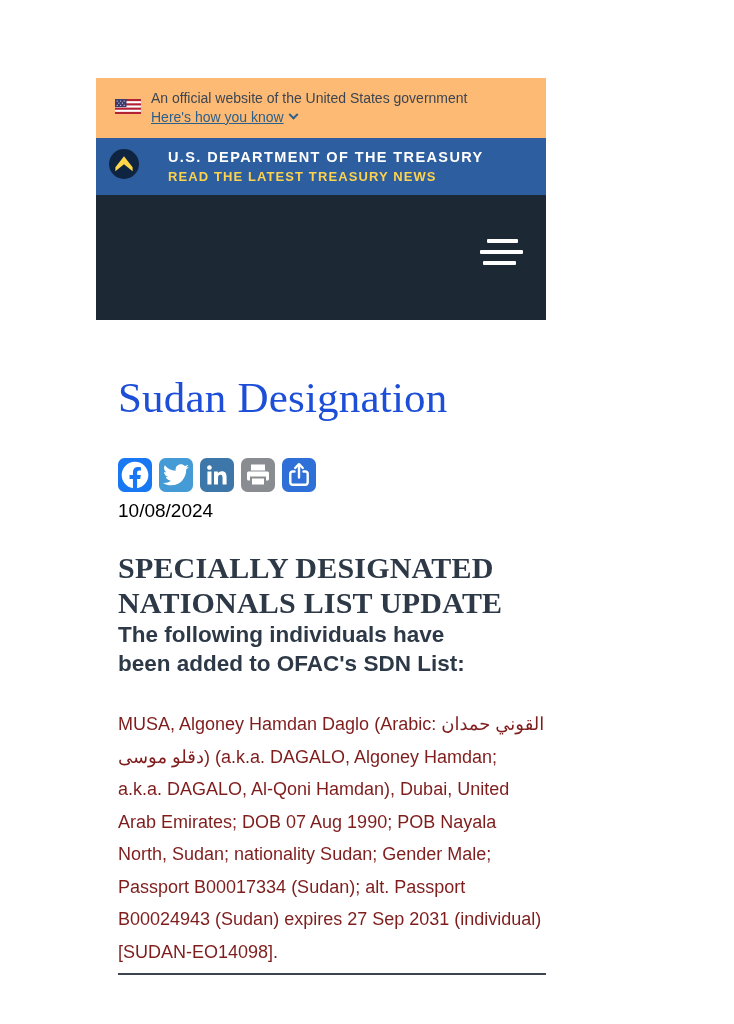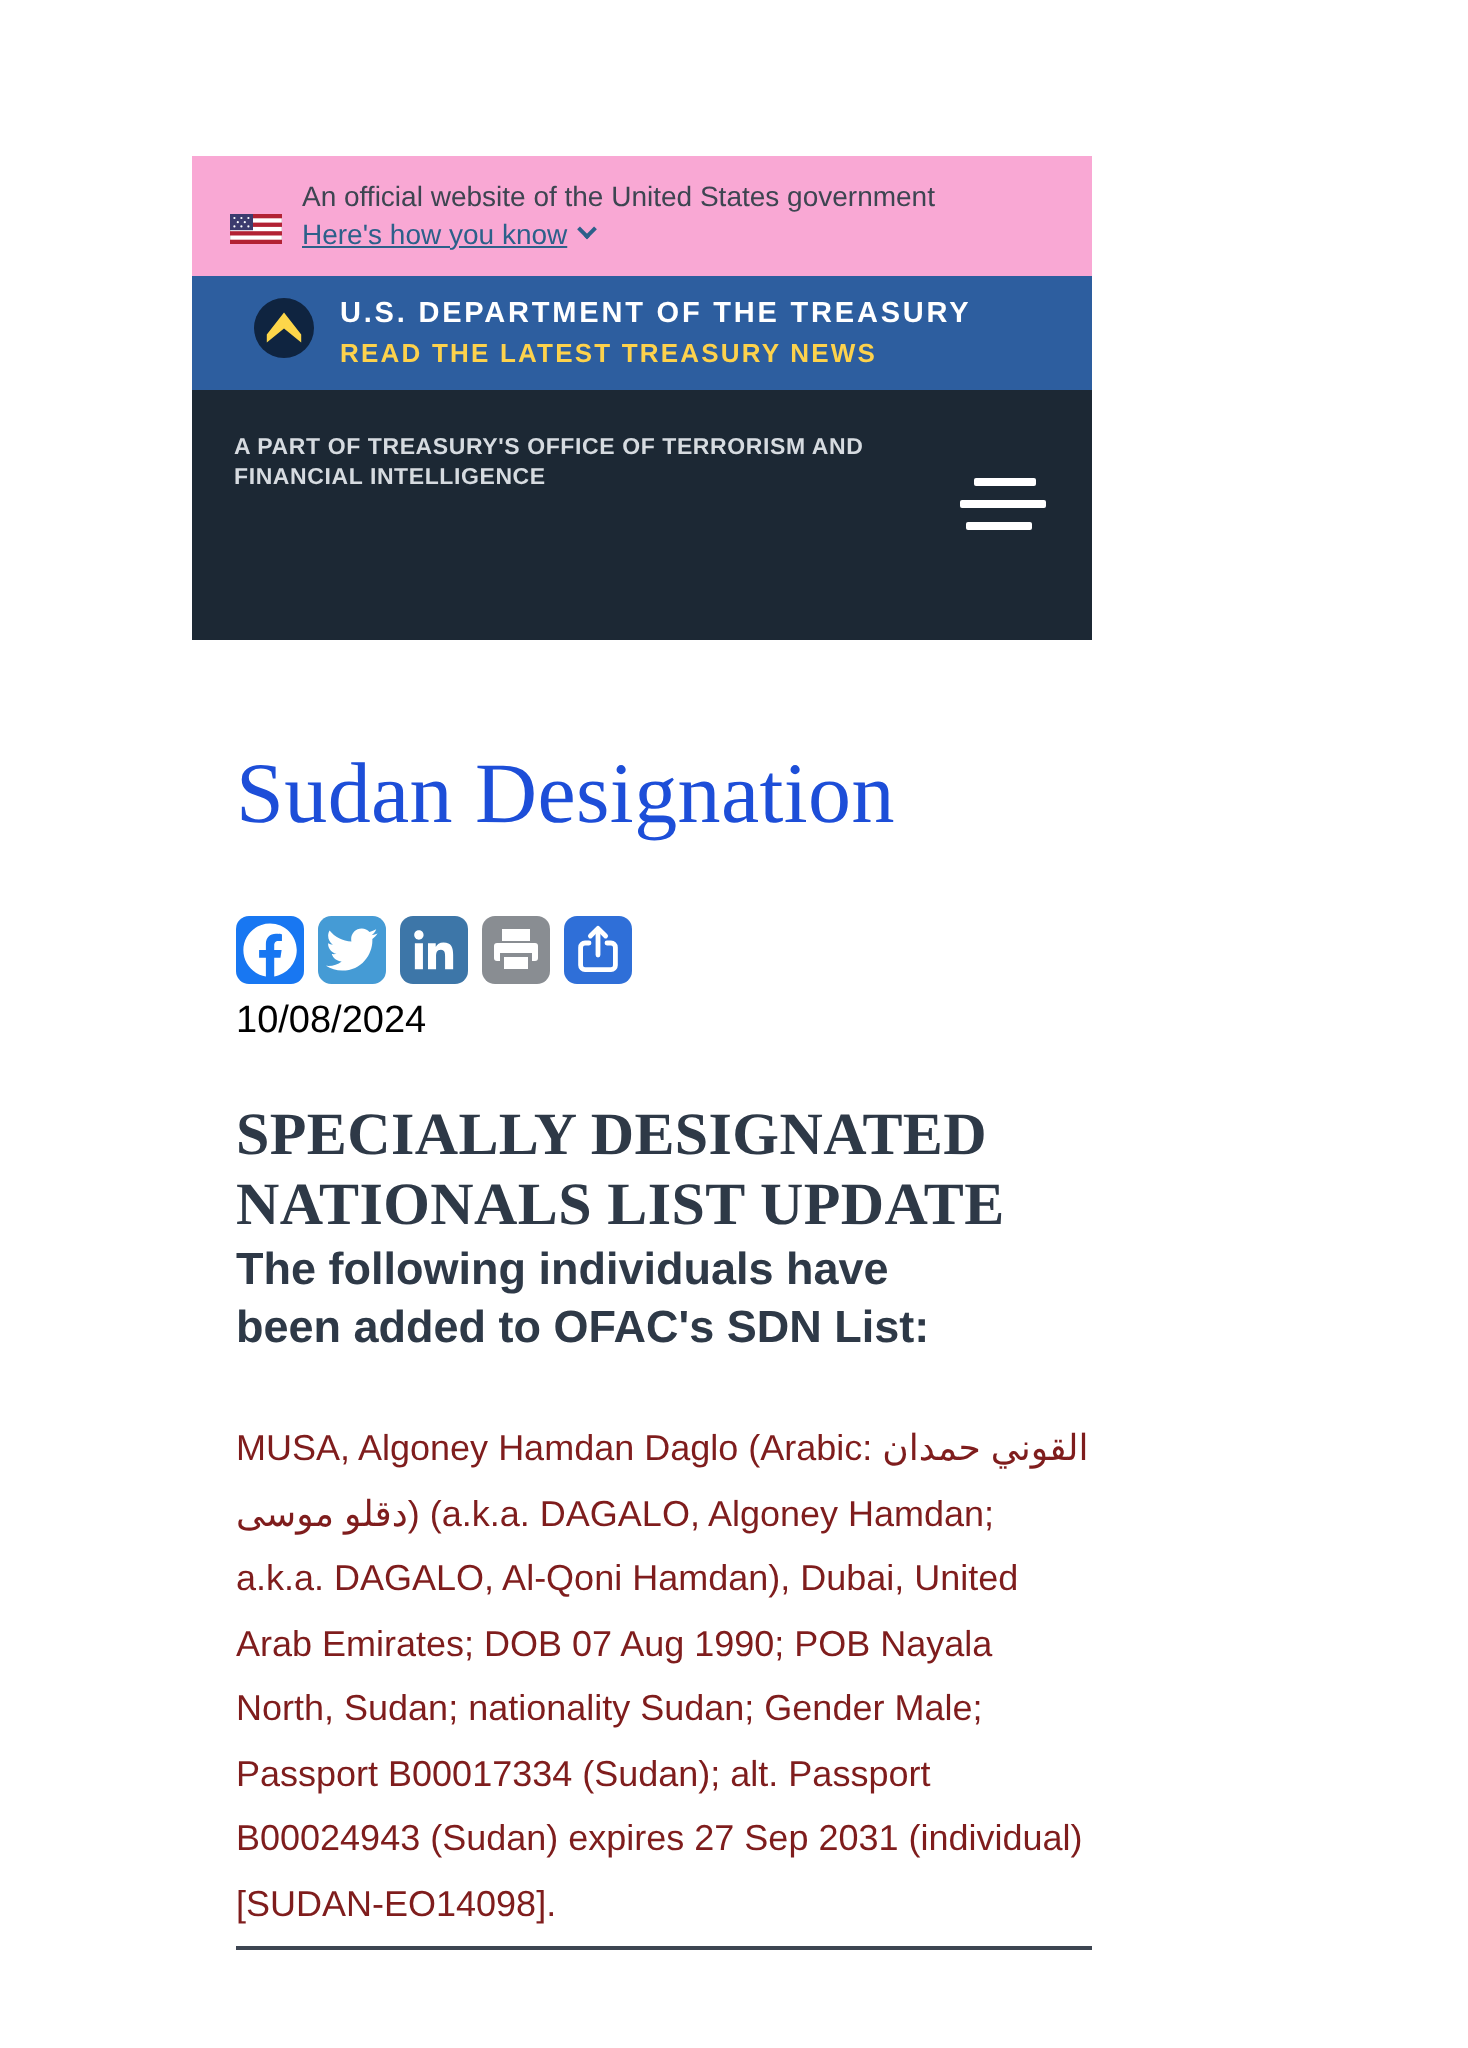--- a/index.html
+++ b/index.html
@@ -6,40 +6,40 @@
   html,body { background:#ffffff; }
   body {
     width:734px; height:1024px; overflow:hidden;
     font-family:"Liberation Sans", sans-serif;
     -webkit-font-smoothing:antialiased;
   }
   .page { width:450px; margin:78px 0 0 96px; }
 
   
   .gov-banner {
-    background:#f9a8d4;
-    display:flex; align-items:flex-end; gap:10px;
+    background:#fdba74;
+    display:flex; align-items:center; gap:10px;
     padding:11px 16px 11px 19px;
   }
   .flag { flex:0 0 auto; margin-top:2px; }
   .gov-text { font-size:14px; line-height:1.35; color:#3d4551; }
   .gov-link {
     color:#2c608a; text-decoration:underline; cursor:pointer;
     display:inline-flex; align-items:center; gap:6px;
   }
   .chev {
     width:7px; height:7px; border-right:2px solid #2c608a; border-bottom:2px solid #2c608a;
     transform:rotate(45deg) translate(-2px,-2px); display:inline-block;
   }
 
   
   .treasury-banner {
     background:#2d5e9f; height:57px;
-    display:flex; align-items:center; gap:12px;
-    padding:0 14px 0 30px; cursor:pointer;
+    display:flex; align-items:center; gap:28px;
+    padding:0 14px 0 12px; cursor:pointer;
   }
   .t-title {
     color:#ffffff; font-weight:bold; font-size:14.5px; letter-spacing:1.4px;
   }
   .t-news {
     color:#fdd24c; font-weight:bold; font-size:13px; letter-spacing:1.1px; margin-top:4px;
   }
 
   
   .ofac-header {
@@ -139,21 +139,20 @@
       <div class="t-news">READ THE LATEST TREASURY NEWS</div>
     </div>
   </div>
 
   <header class="ofac-header">
     <button class="hamburger" aria-label="menu">
       <span class="hb1"></span>
       <span class="hb2"></span>
       <span class="hb3"></span>
     </button>
-    <div class="ofac-sub">A PART OF TREASURY'S OFFICE OF TERRORISM AND FINANCIAL INTELLIGENCE</div>
   </header>
 
   <main>
     <h1 class="article-title">Sudan Designation</h1>
 
     <div class="share-row">
       <button class="share-btn" aria-label="facebook">
         <svg viewBox="0 0 24 24" width="34" height="34">
           <rect width="24" height="24" rx="4.6" fill="#1877f2"></rect>
           <path transform="translate(2.6,2.55) scale(0.785)" fill="#ffffff" d="M24 12.073c0-6.627-5.373-12-12-12s-12 5.373-12 12c0 5.99 4.388 10.954 10.125 11.854v-8.385H7.078v-3.47h3.047V9.43c0-3.007 1.792-4.669 4.533-4.669 1.312 0 2.686.235 2.686.235v2.953H15.83c-1.491 0-1.956.925-1.956 1.874v2.25h3.328l-.532 3.47h-2.796v8.385C19.612 23.027 24 18.062 24 12.073z"></path>

